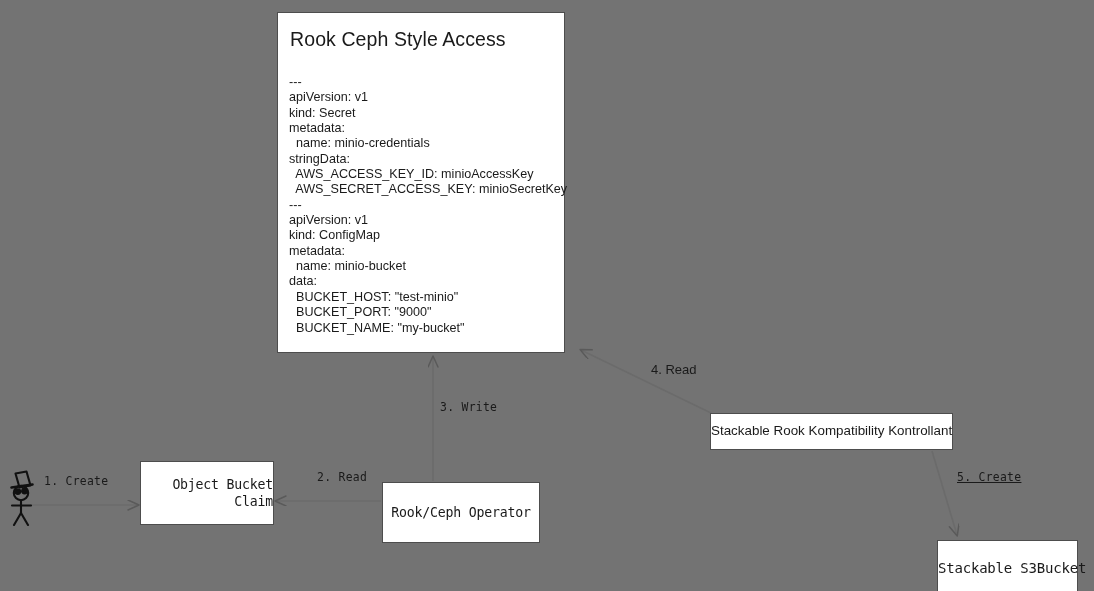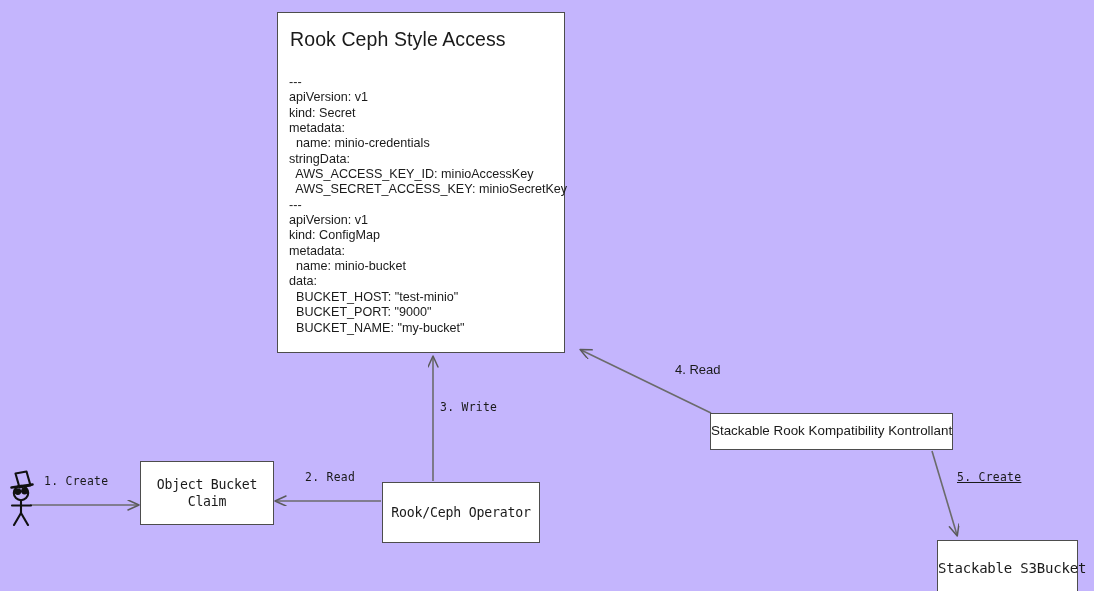--- a/index.html
+++ b/index.html
@@ -4,21 +4,21 @@
 <style>
   html, body {
     margin: 0;
     padding: 0;
     background: #ffffff;
   }
   #canvas {
     position: relative;
     width: 1094px;
     height: 591px;
-    background: #c4b5fd;
+    background: #737373;
     overflow: hidden;
     font-family: "Liberation Sans", sans-serif;
   }
   svg.layer {
     position: absolute;
     left: 0;
     top: 0;
     width: 1094px;
     height: 591px;
     overflow: visible;
@@ -116,23 +116,23 @@
     font-family: "DejaVu Sans Mono", "Liberation Mono", monospace;
     font-size: 11.4px;
     letter-spacing: 0.3px;
     text-align: center;
   }
   .edge-label.sans {
     font-family: "Liberation Sans", sans-serif;
     font-size: 13px;
   }
   #label-1-create { left: 44px; top: 474px; }
-  #label-2-read   { left: 305px; top: 470px; }
+  #label-2-read   { left: 317px; top: 470px; }
   #label-3-write  { left: 440px; top: 400px; }
-  #label-4-read   { left: 675px; top: 362px; }
+  #label-4-read   { left: 651px; top: 362px; }
   #label-5-create { left: 957px; top: 470px; text-decoration: underline; }
   .actor-wrap {
     position: absolute;
     left: 4px;
     top: 470px;
     width: 42px;
     height: 56px;
   }
 </style>
 </head>
@@ -207,21 +207,21 @@
 kind: ConfigMap
 metadata:
   name: minio-bucket
 data:
   BUCKET_HOST: "test-minio"
   BUCKET_PORT: "9000"
   BUCKET_NAME: "my-bucket"</div>
   </div>
 
   <div class="box" id="obc-box">
-    <div class="mono-box-label" id="obc-label" style="white-space: pre;">Object Bucket
+    <div class="mono-box-label" id="obc-label" style="white-space: pre; text-align: right;">Object Bucket
 Claim</div>
   </div>
 
   <div class="box" id="operator-box">
     <div class="mono-box-label" id="operator-label" style="white-space: pre;">Rook/Ceph Operator</div>
   </div>
 
   <div class="box" id="kontrollant-box">
     <div id="kontrollant-label">Stackable Rook Kompatibility Kontrollant</div>
   </div>

